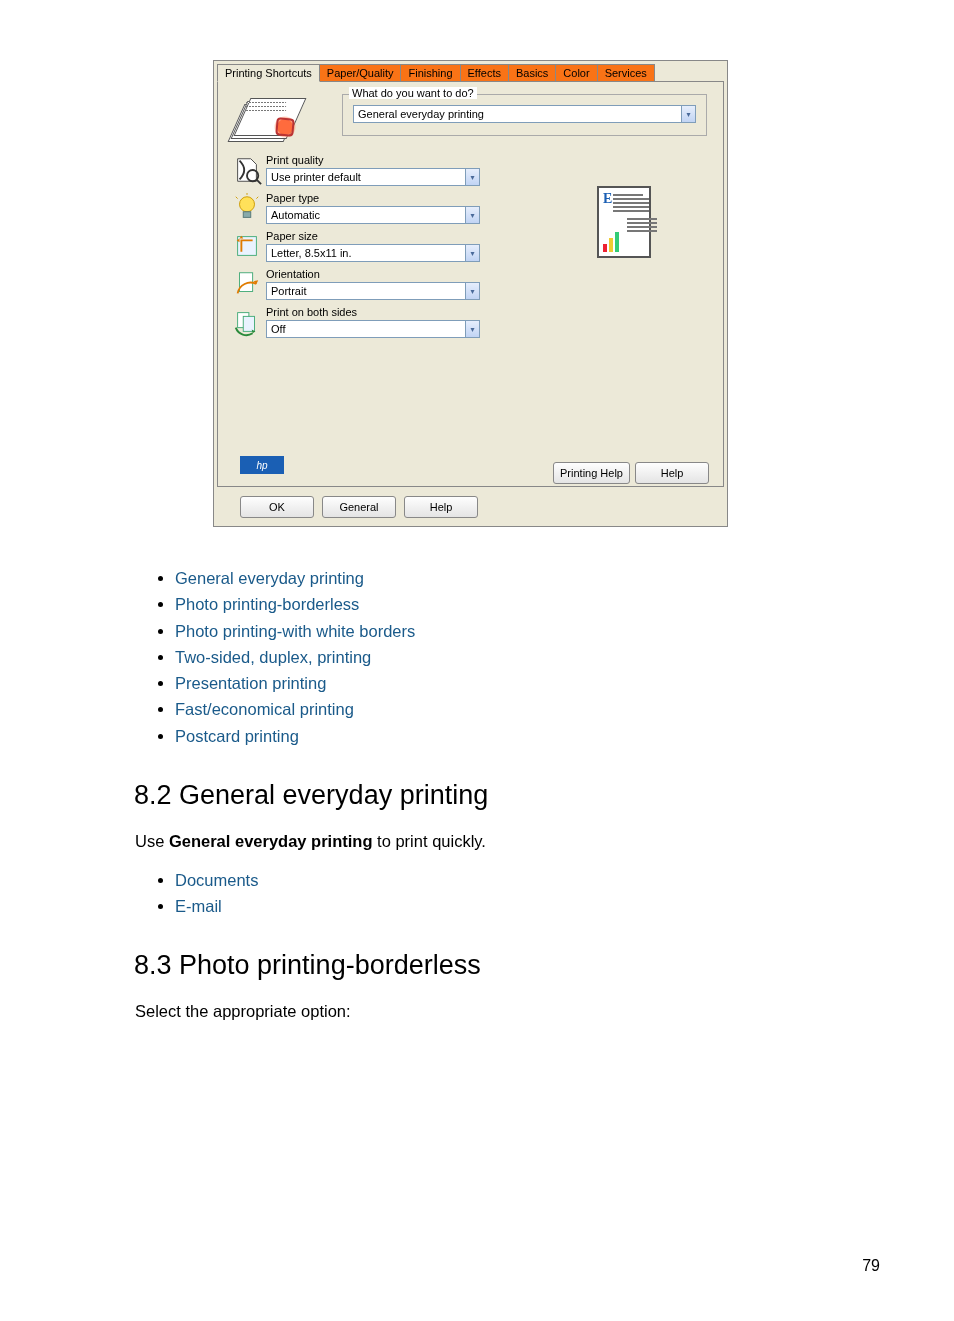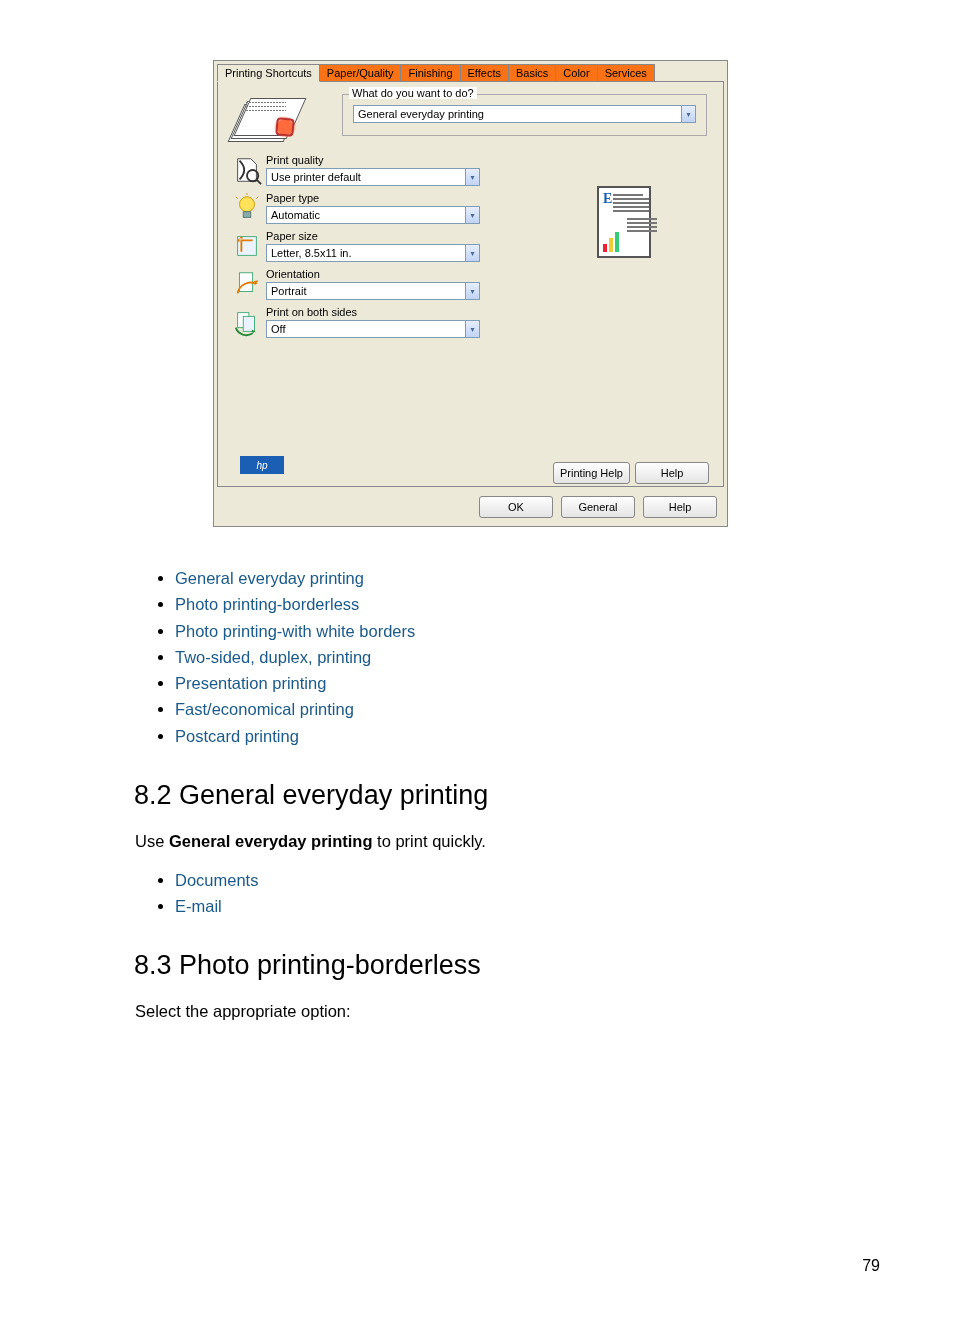--- a/index.html
+++ b/index.html
@@ -174,22 +174,22 @@
   }
   .winbtn {
     min-width: 74px; height:22px;
     font-size: 11px;
     border:1px solid #888;
     background: linear-gradient(#fefefe,#e4e4e4);
     border-radius: 3px;
     cursor: pointer;
   }
   .btn-row-outer {
-    display:flex; justify-content:flex-end; gap:8px;
-    padding: 6px 10px 8px 9px;
+    display:flex; gap:8px;
+    padding: 6px 10px 8px 26px;
     background:#ece9d8;
   }
   
   .doc-text { font-size: 16.5px; line-height: 1.35; }
   ul.links { margin: 6px 0 24px 0; padding-left: 40px; }
   ul.links li { margin: 4px 0; }
   ul.links li span.linkish { color:#1a5a8a; cursor:pointer; }
   h2.sec {
     font-size: 27px; font-weight: normal; margin: 30px 0 12px -1px;
   }

